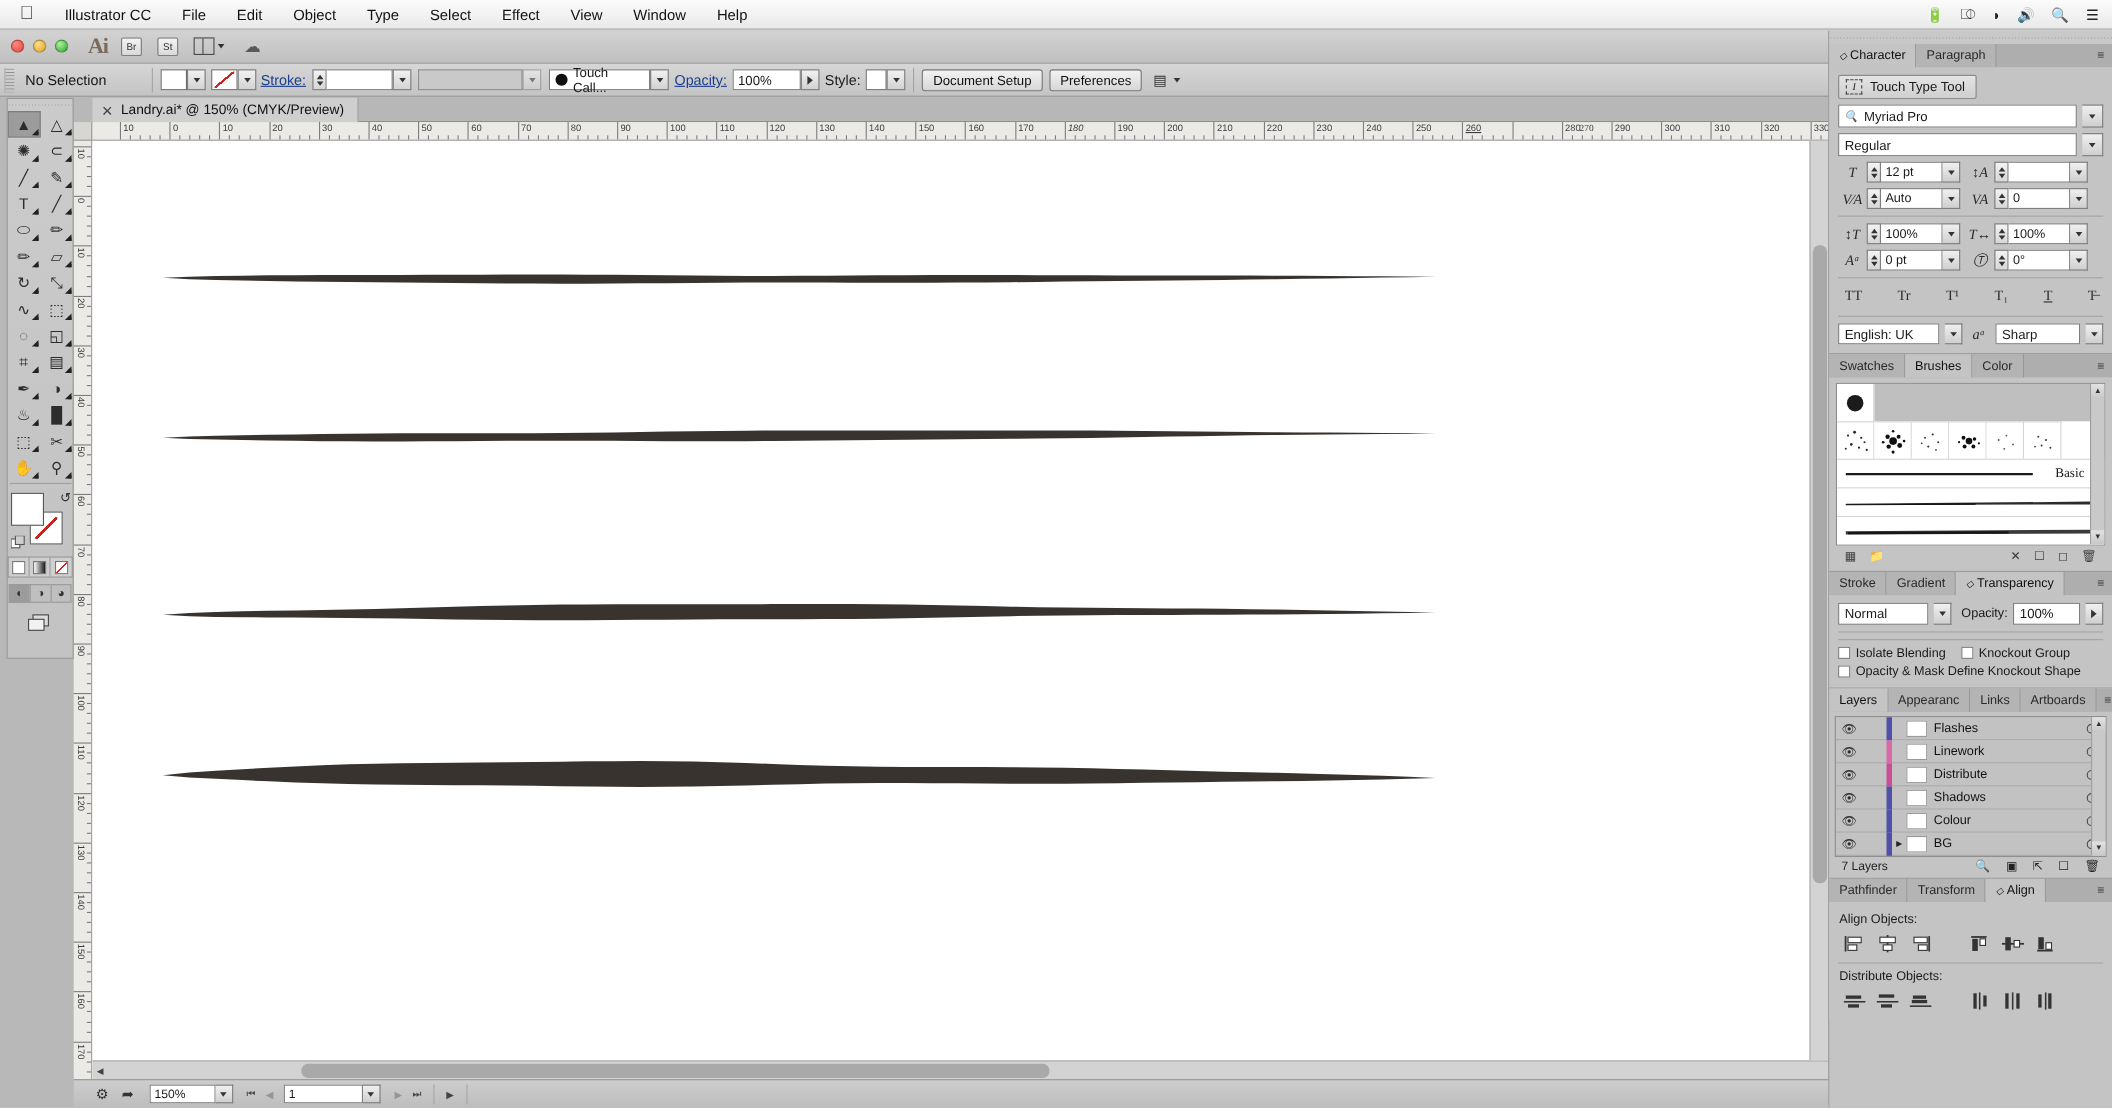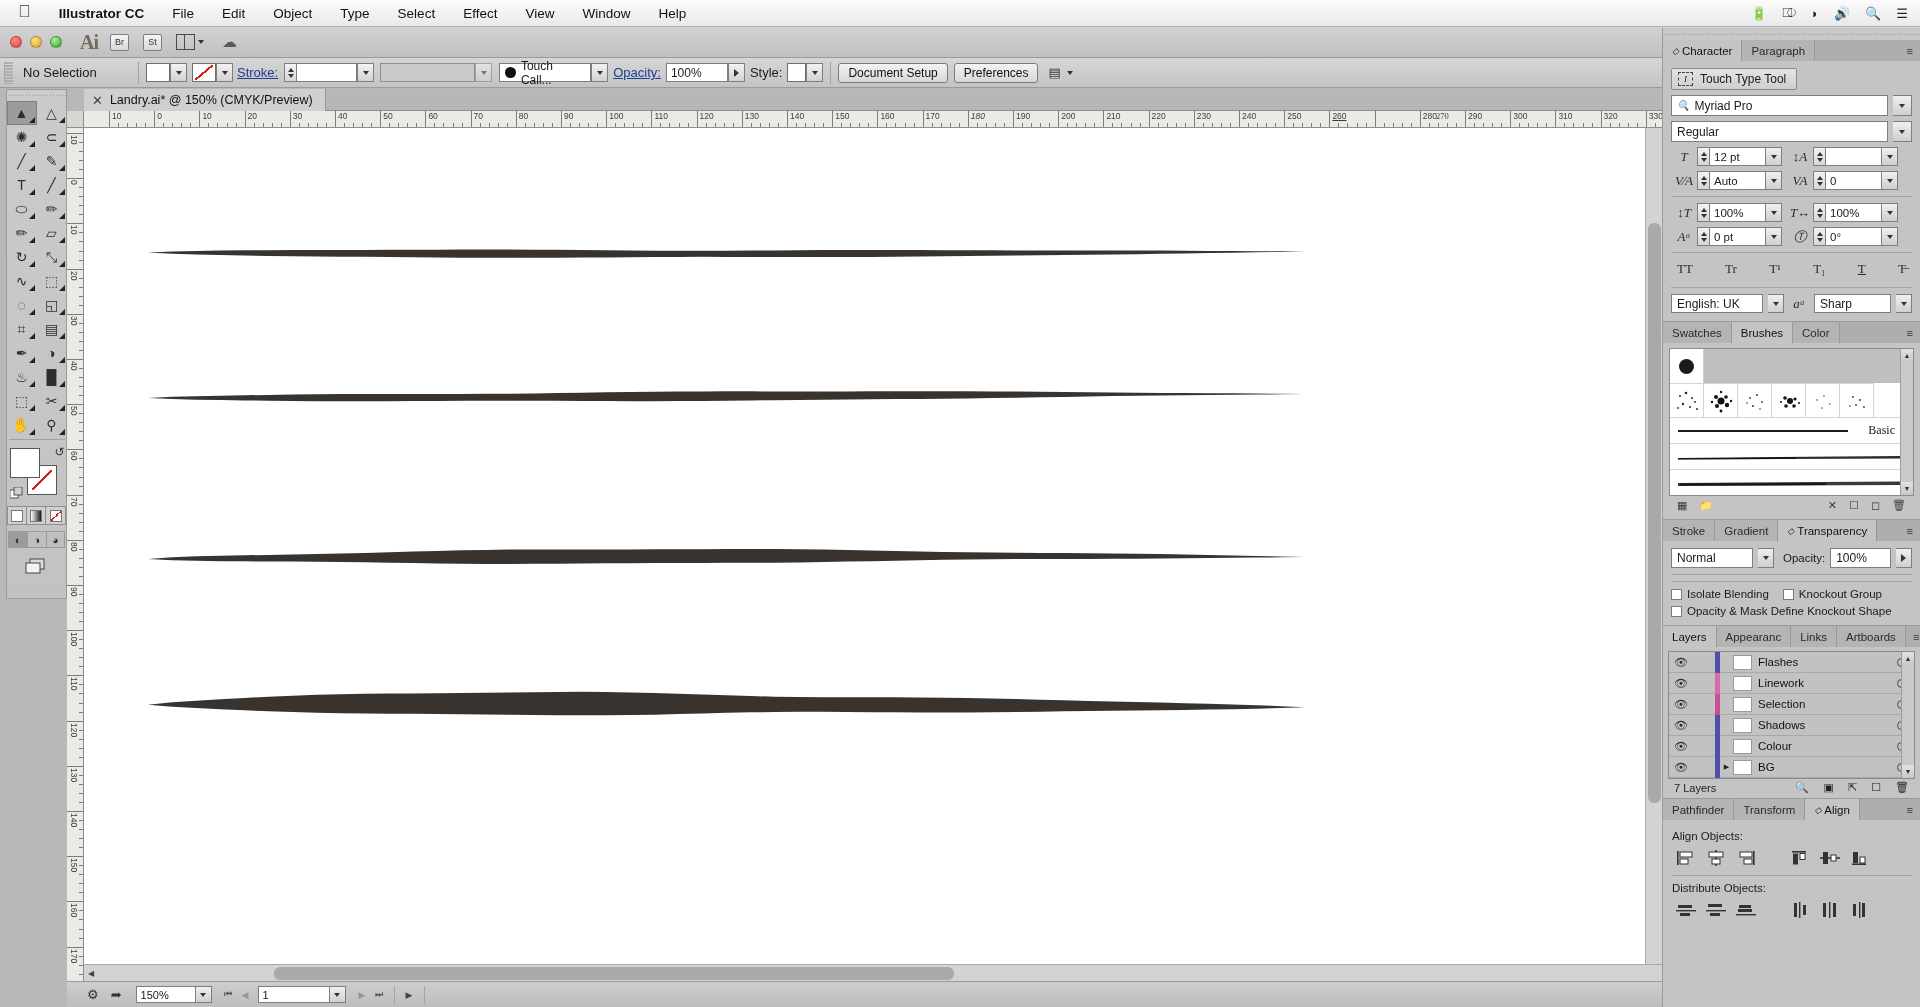--- a/index.html
+++ b/index.html
@@ -14,21 +14,21 @@
 
   
   .macbar {
     position:absolute; left:0; top:0; width:1920px; height:27px;
     background:linear-gradient(#fbfbfb,#e9e9e9);
     border-bottom:1px solid #b3b3b3;
     display:flex; align-items:center; padding-left:10px; gap:0;
   }
   .macbar .apple { font-size:17px; line-height:1; padding:0 14px 3px 8px; color:#3a3a3a; }
   .macbar .mi { padding:0 14px; font-size:13.5px; color:#111; cursor:default; }
-  .macbar .mi.bold { font-weight:bold; }
+  .macbar .mi.bold { font-weight:normal; }
   .macbar .right { margin-left:auto; display:flex; align-items:center; gap:15px; padding-right:12px; }
   .macbar .right span { font-size:13px; color:#222; }
 
   
   .appbar {
     position:absolute; left:0; top:27px; width:1920px; height:31px;
     background:linear-gradient(#d3d3d3,#c0c0c0);
     border-bottom:1px solid #9a9a9a;
     display:flex; align-items:center; padding:0 8px;
   }
@@ -1200,21 +1200,21 @@
                 <span class="ltarget">
                   <i class="ocircle"></i>
                 </span>
               </div>
               <div class="lrow">
                 <span class="leye">👁</span>
                 <span class="llock"></span>
                 <span class="lcolor" style="background:#c94f95"></span>
                 <span class="lexpand"></span>
                 <span class="lthumb"></span>
-                <span class="lname">Selection</span>
+                <span class="lname">Distribute</span>
                 <span class="ltarget">
                   <i class="ocircle"></i>
                 </span>
               </div>
               <div class="lrow">
                 <span class="leye">👁</span>
                 <span class="llock"></span>
                 <span class="lcolor" style="background:#4f51a8"></span>
                 <span class="lexpand"></span>
                 <span class="lthumb"></span>

